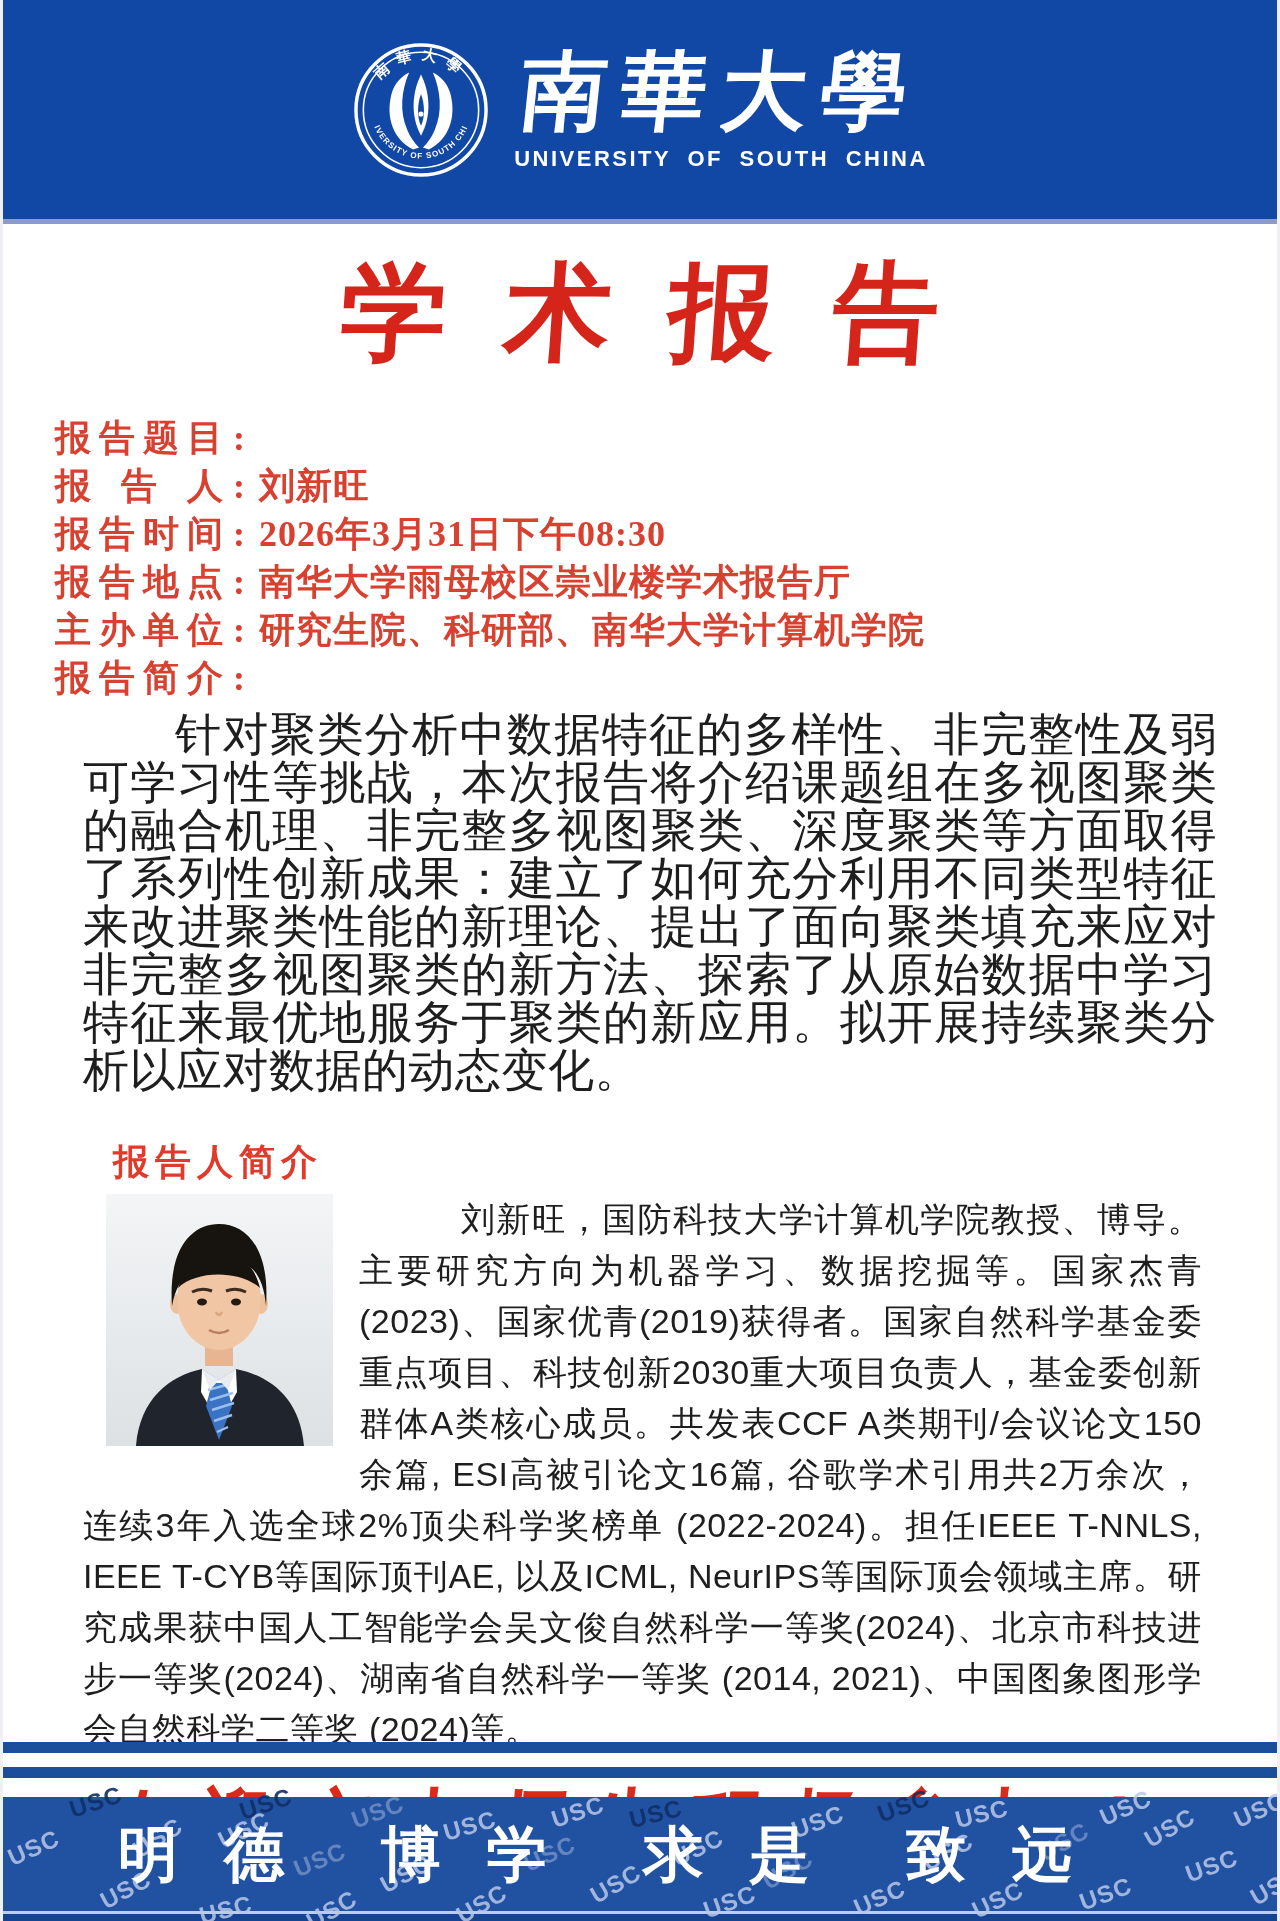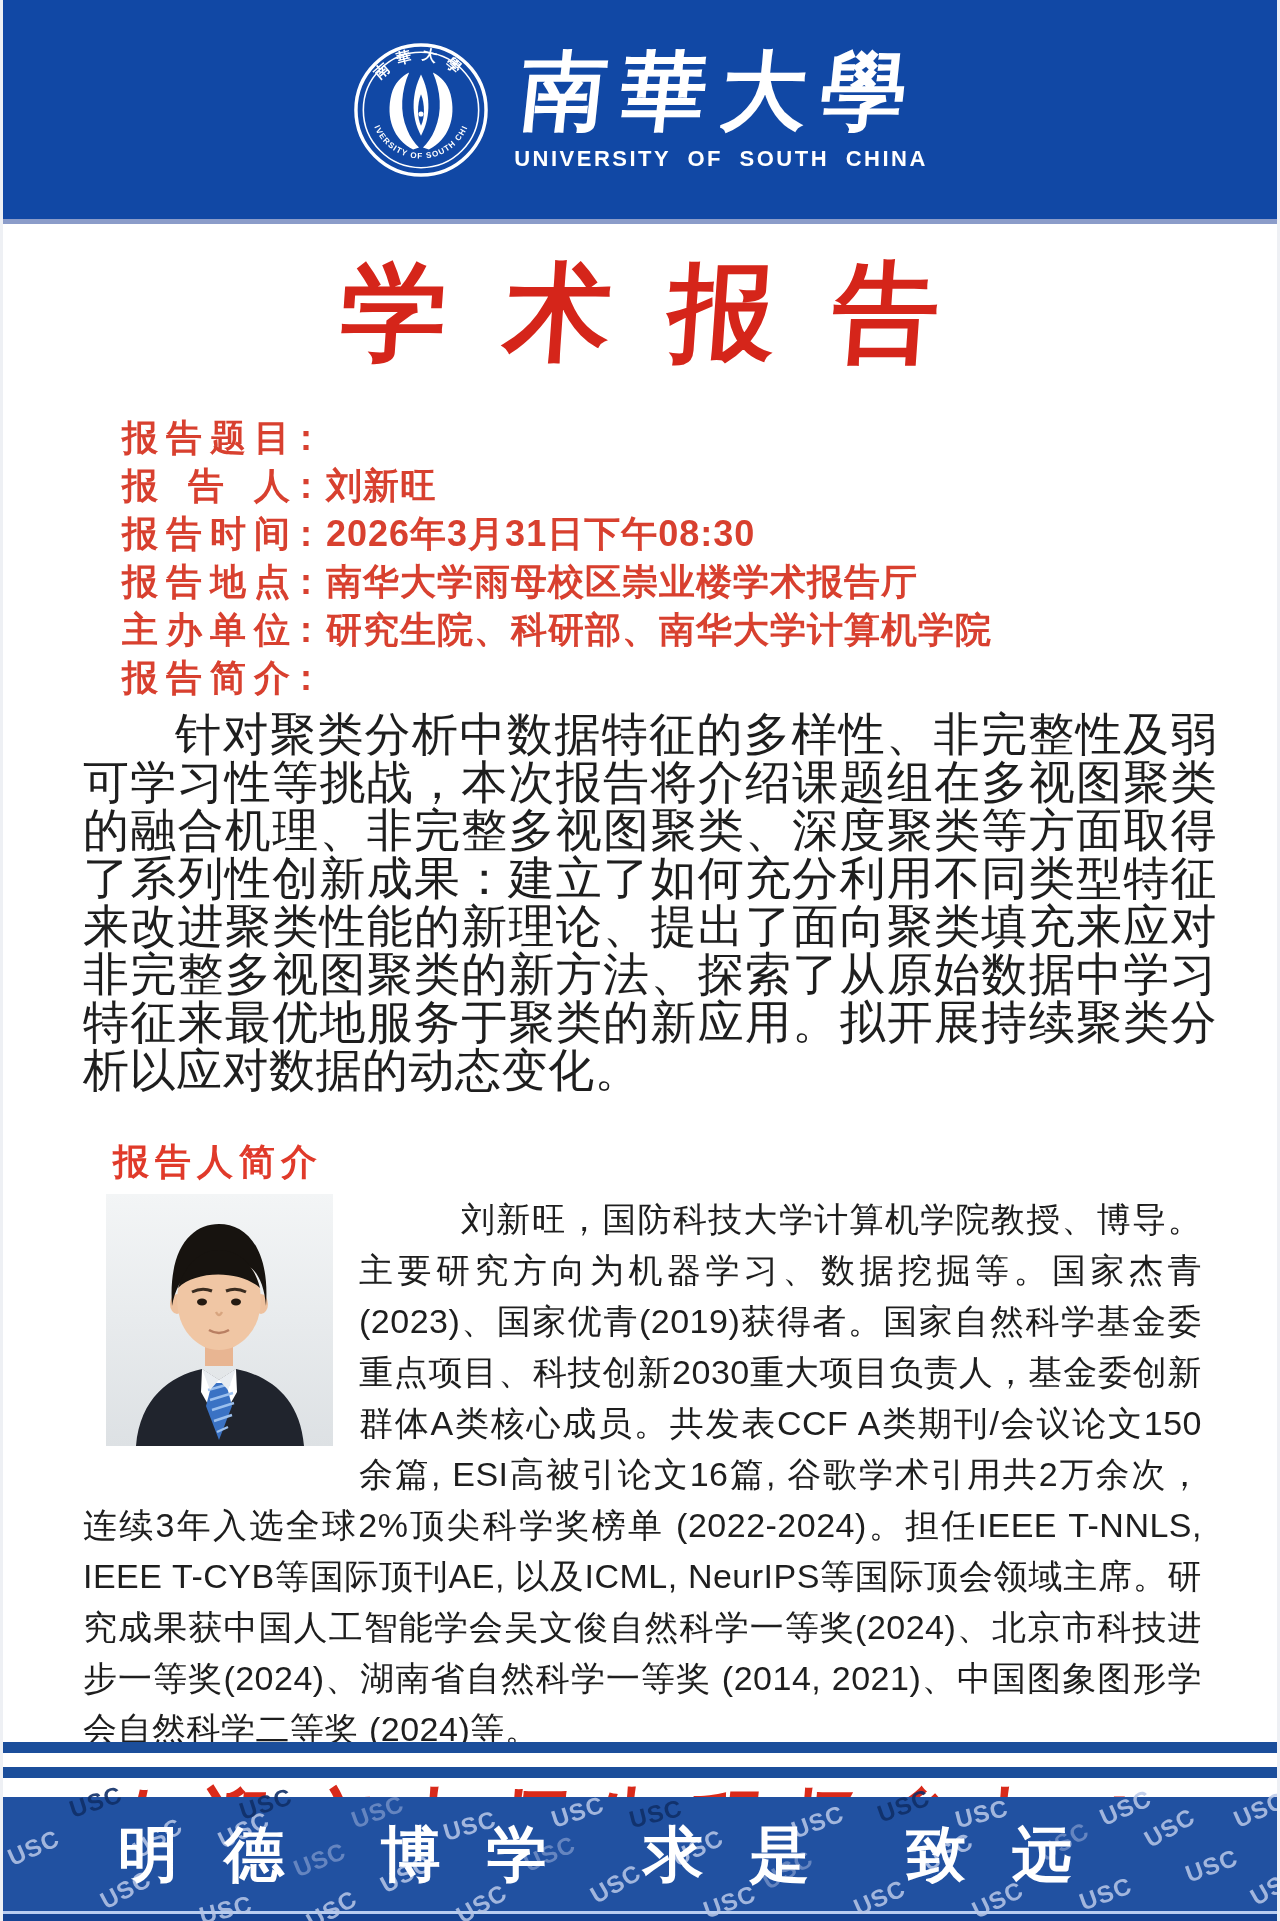--- a/index.html
+++ b/index.html
@@ -18,21 +18,21 @@
           letter-spacing:14px;transform:skewX(-6deg);white-space:nowrap;}
   .uni-en{color:#ffffff;font-weight:bold;font-size:22px;letter-spacing:2.5px;margin-top:8px;
           word-spacing:8px;white-space:nowrap;}
 
   
   .title{margin:26px 0 0 0;height:128px;line-height:128px;text-align:center;color:#d5251a;
          font-family:cursive;font-weight:bold;font-size:106px;letter-spacing:58px;
          transform:skewX(-4deg);white-space:nowrap;text-indent:58px;}
 
   
-  .info{margin:36px 0 0 119px;}
+  .info{margin:36px 0 0 52px;font-family:Liberation Serif, serif;}
   .info-row{display:flex;align-items:baseline;height:48px;line-height:48px;
             color:#d8402f;font-weight:bold;font-size:36px;}
   .info-label{display:inline-block;width:168px;text-align:justify;text-align-last:justify;}
   .info-colon{margin:0 14px 0 10px;}
   .info-value{letter-spacing:1px;white-space:nowrap;}
 
   
   .abstract{margin:8px 60px 0 80px;color:#1e1e1e;font-size:46px;line-height:48px;
             text-align:justify;text-indent:2em;letter-spacing:0.5px;}
 

